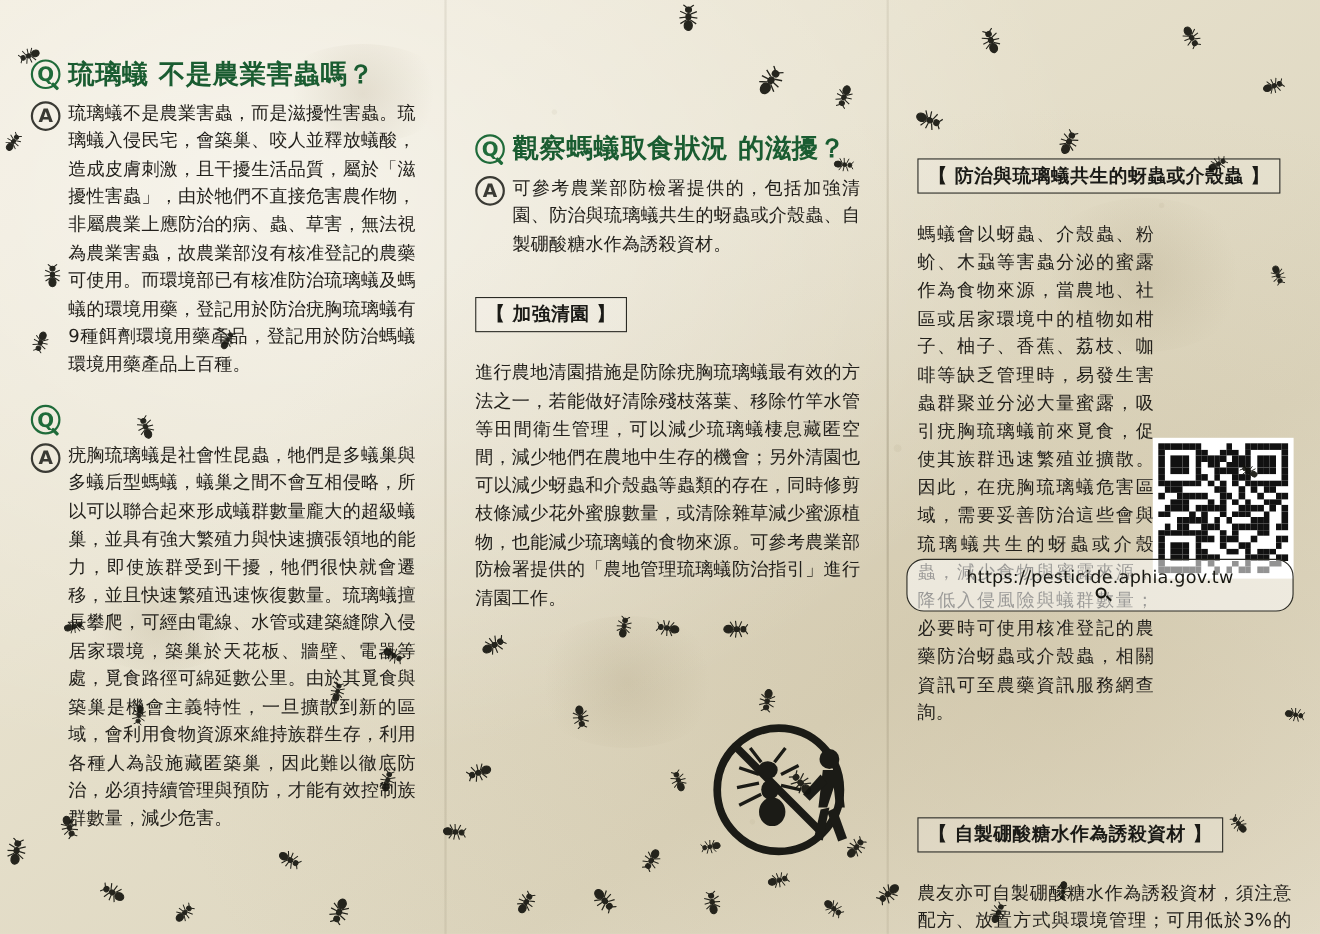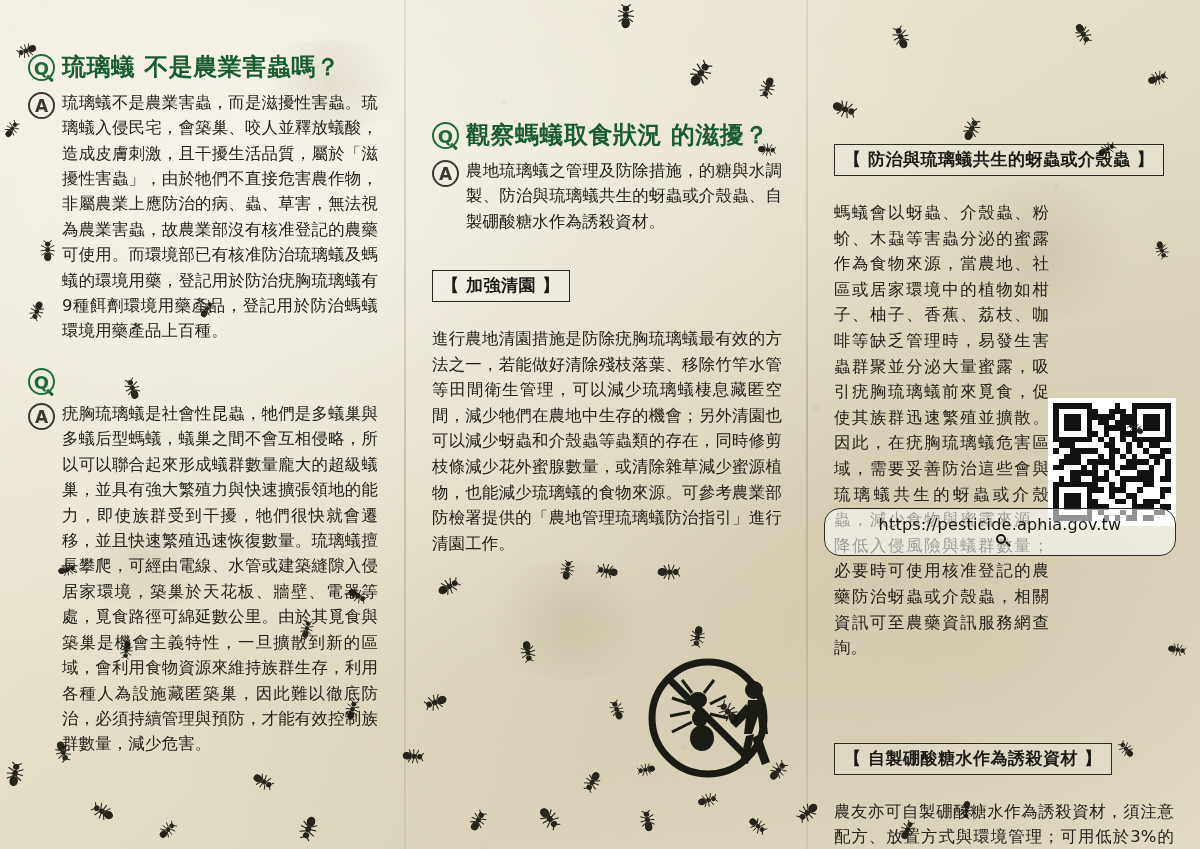--- a/index.html
+++ b/index.html
@@ -258,21 +258,21 @@
 
   <div class="col col2">
 
     <div class="q-block">
       <div class="badge q">Q</div>
       <div class="q-text">觀察螞蟻取食狀況
 的滋擾？</div>
     </div>
     <div class="a-block">
       <div class="badge a">A</div>
-      <div class="a-text">農地琉璃蟻之管理及防除措施，的糖與水調製、防治與琉璃蟻共生的蚜蟲或介殼蟲、自製硼酸糖水作為誘殺資材。</div>
+      <div class="a-text">可參考農業部防檢署提供的，包括加強清園、防治與琉璃蟻共生的蚜蟲或介殼蟲、自製硼酸糖水作為誘殺資材。</div>
     </div>
 
     <div class="section-title">【 加強清園 】</div>
     <p class="body-text">進行農地清園措施是防除疣胸琉璃蟻最有效的方法之一，若能做好清除殘枝落葉、移除竹竿水管等田間衛生管理，可以減少琉璃蟻棲息藏匿空間，減少牠們在農地中生存的機會；另外清園也可以減少蚜蟲和介殼蟲等蟲類的存在，同時修剪枝條減少花外蜜腺數量，或清除雜草減少蜜源植物，也能減少琉璃蟻的食物來源。可參考農業部防檢署提供的「農地管理琉璃蟻防治指引」進行清園工作。</p>
 
     
     <div class="sign">
       <svg viewBox="0 0 160 160" width="160" height="160" aria-hidden="true">
         <circle cx="72" cy="80" r="56" fill="none" stroke="#1b1b16" stroke-width="7"></circle>
         <line x1="32" y1="40" x2="112" y2="120" stroke="#1b1b16" stroke-width="7"></line>

